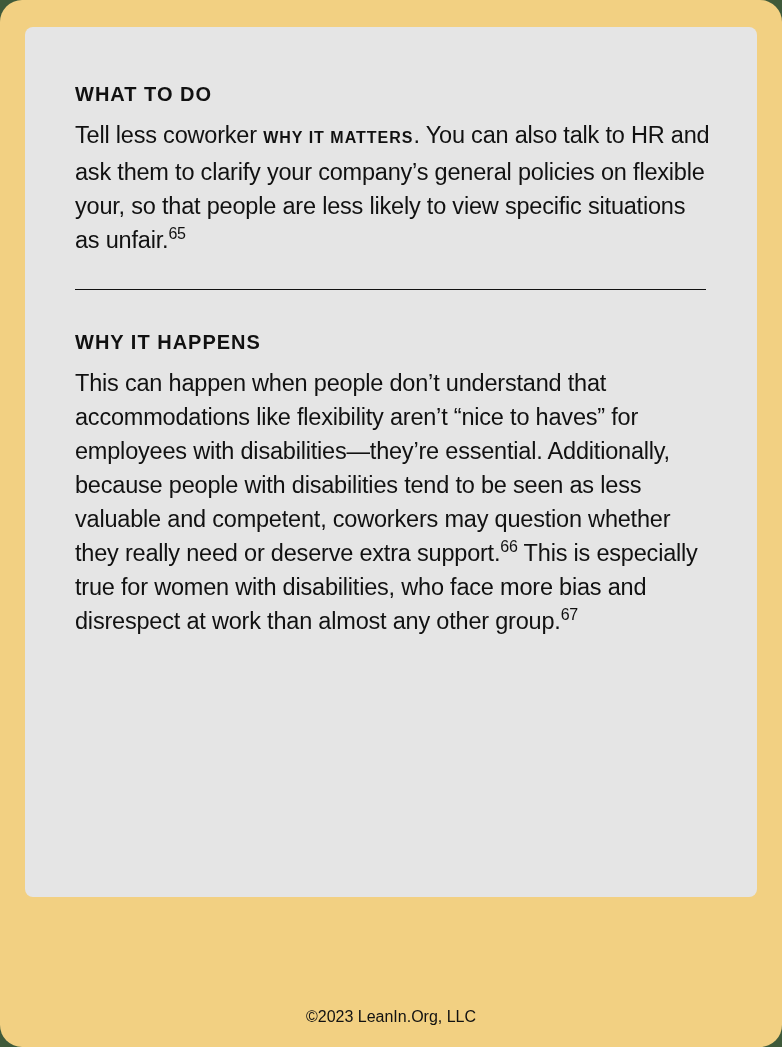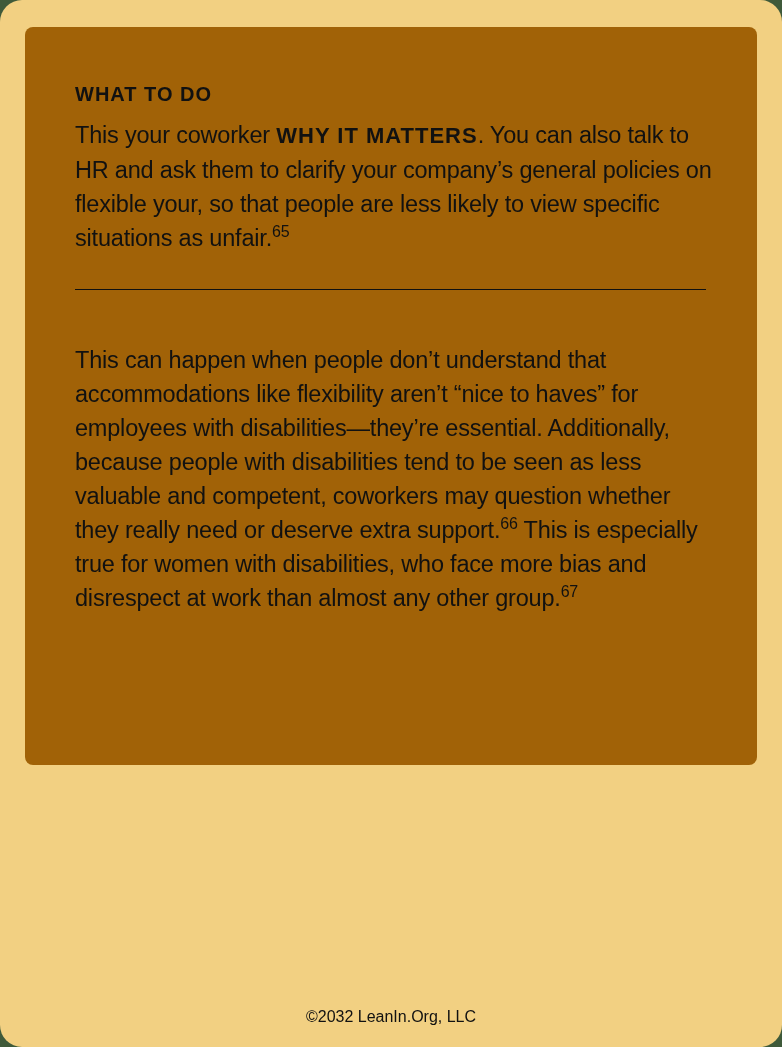--- a/index.html
+++ b/index.html
@@ -10,64 +10,65 @@
     font-family: "Liberation Sans", "DejaVu Sans", sans-serif;
   }
   .frame {
     position: absolute; left: 0; top: 0;
     width: 782px; height: 1047px;
     background: #f2d082;
     border-radius: 22px;
   }
   .card {
     position: absolute; left: 25px; top: 27px;
-    width: 732px; height: 738px;
-    background: #a16207;
+    width: 732px; height: 870px;
+    background: #e5e5e5;
     border-radius: 8px;
   }
   .section { position: absolute; left: 50px; width: 640px; }
   .heading {
     font-weight: bold;
     font-size: 20px;
     letter-spacing: 1px;
     color: #111;
     margin: 0;
   }
   .body-text {
     font-size: 23.5px;
     line-height: 34px;
     color: #111;
     margin: 12px 0 0 0;
     letter-spacing: -0.2px;
   }
-  .caps-bold { font-weight: bold; font-size: 22px; letter-spacing: 1px; }
+  .caps-bold { font-weight: bold; font-size: 16px; letter-spacing: 1px; }
   sup { font-size: 16px; line-height: 0; vertical-align: 9px; }
   .divider {
     position: absolute; left: 50px; top: 262px;
     width: 631px; height: 0; border-top: 1.5px solid #111;
   }
   .footer {
     position: absolute; left: 0; top: 1008px; width: 782px;
     text-align: center;
     font-size: 16px; color: #111;
   }
 </style>
 </head>
 <body>
 
 <div class="frame">
   <div class="card">
 
     <div class="section" style="top:56px;">
       <h2 class="heading">WHAT TO DO</h2>
-      <p class="body-text"><span>This your coworker </span><span class="caps-bold">WHY IT MATTERS</span><span>. You can also talk to HR and ask them to clarify your company’s general policies on flexible your, so that people are less likely to view specific situations as unfair.</span><sup>65</sup></p>
+      <p class="body-text"><span>Tell less coworker </span><span class="caps-bold">WHY IT MATTERS</span><span>. You can also talk to HR and ask them to clarify your company’s general policies on flexible your, so that people are less likely to view specific situations as unfair.</span><sup>65</sup></p>
     </div>
 
     <div class="divider"></div>
 
     <div class="section" style="top:304px;">
+      <h2 class="heading">WHY IT HAPPENS</h2>
       <p class="body-text"><span>This can happen when people don’t understand that accommodations like flexibility aren’t “nice to haves” for employees with disabilities—they’re essential. Additionally, because people with disabilities tend to be seen as less valuable and competent, coworkers may question whether they really need or deserve extra support.</span><sup>66</sup><span> This is especially true for women with disabilities, who face more bias and disrespect at work than almost any other group.</span><sup>67</sup></p>
     </div>
 
   </div>
 
-  <div class="footer">©2032 LeanIn.Org, LLC</div>
+  <div class="footer">©2023 LeanIn.Org, LLC</div>
 </div>
 
 </body></html>

